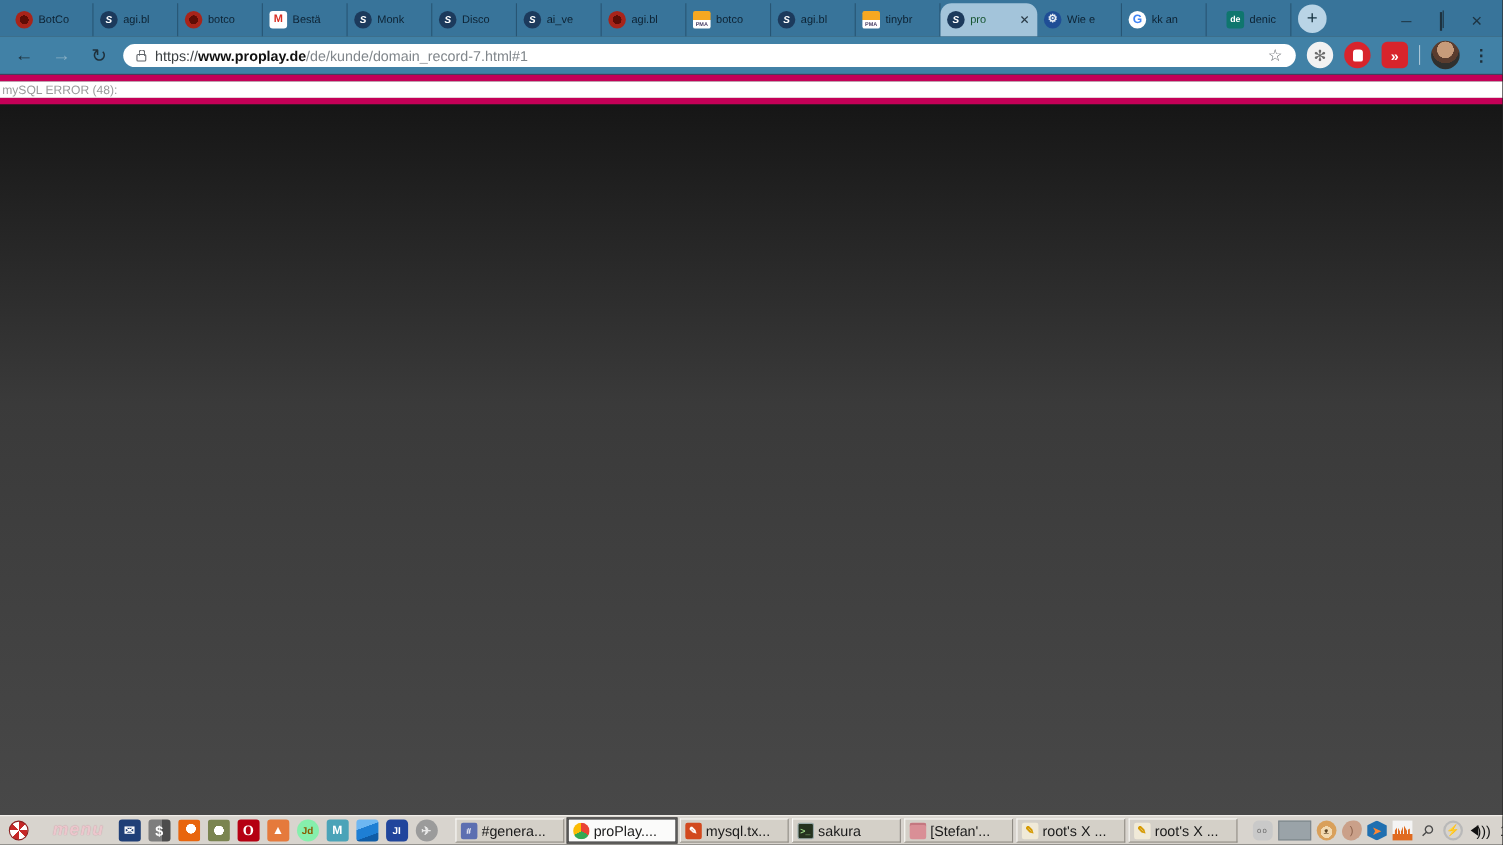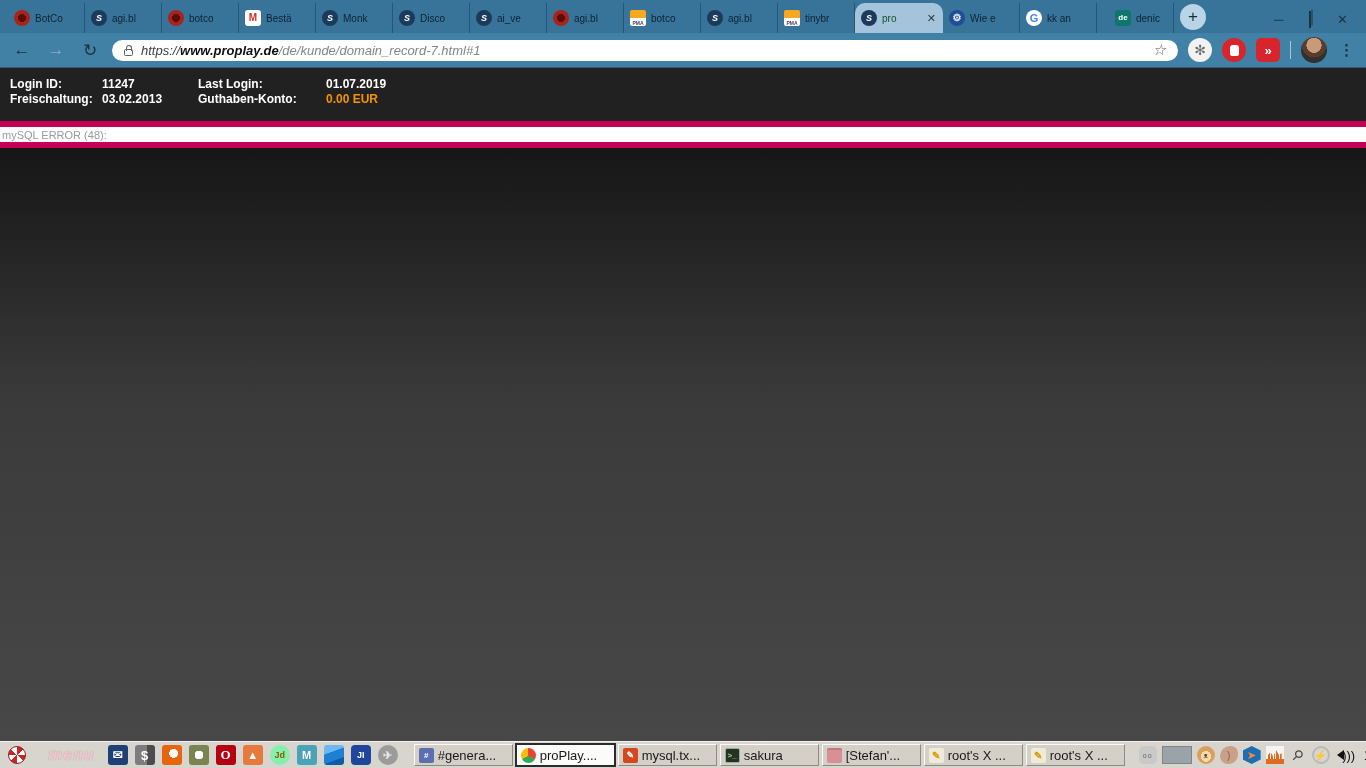--- a/index.html
+++ b/index.html
@@ -30,21 +30,21 @@
             display:flex; align-items:center; justify-content:center; margin:0 0 3px 6px; cursor:pointer; }
   .win-controls { margin-left:auto; display:flex; align-items:center; gap:26px; padding:0 18px 6px 0; }
   .win-controls span { color:#1d3240; font-size:13px; cursor:pointer; }
   .restore-box { width:10px; height:10px; border:1.5px solid #1d3240; box-shadow:2px -2px 0 -0.5px #1d3240; }
 
   .toolbar { height:35px; background:#4181a6; display:flex; align-items:center; gap:10px; padding:0 10px;
              border-bottom:1px solid rgba(0,0,0,.3); flex:none; }
   .navbtn { font-size:17px; color:#1e2f3a; width:24px; text-align:center; cursor:pointer; }
   .navbtn.disabled { color:#87aec4; }
   .omnibox { flex:1; height:21px; background:#fff; border-radius:14px; display:flex; align-items:center;
-             gap:8px; padding:0 12px;font-style:italic; }
+             gap:8px; padding:0 12px; }
   .lock { width:9px; height:7px; border:1.5px solid #5f6368; border-radius:1.5px; position:relative; margin-top:4px; }
   .lock::before { content:""; position:absolute; top:-5px; left:0.5px; width:4px; height:5px;
                   border:1.5px solid #5f6368; border-bottom:none; border-radius:4px 4px 0 0; }
   .url { font-size:13px; white-space:nowrap; overflow:hidden; flex:1; }
   .url .scheme { color:#3c4043; }
   .url .host { color:#111; font-weight:bold; }
   .url .path { color:#80868b; }
   .star { font-size:15px; color:#5f6368; cursor:pointer; }
   .ext { width:24px; height:24px; border-radius:50%; display:flex; align-items:center; justify-content:center;
          flex:none; cursor:pointer; }
@@ -218,30 +218,20 @@
   <span class="ext i-stophand-ext-icon">
       <span class="palm"></span>
     </span>
   <span class="ext i-ffward-ext-icon">»</span>
   <span class="tb-divider"></span>
   <span class="avatar"></span>
   <span class="dots">⋮</span>
 </div>
 
 <div class="page">
-  <div class="acct">
-    <span>Login ID:</span>
-    <span>11247</span>
-    <span>Last Login:</span>
-    <span>01.07.2019</span>
-    <span>Freischaltung:</span>
-    <span>03.02.2013</span>
-    <span>Guthaben-Konto:</span>
-    <span class="v-orange">0.00 EUR</span>
-  </div>
   <div class="stripe"></div>
   <div class="errband">
     <span>mySQL ERROR (48):</span>
   </div>
   <div class="stripe"></div>
   <div class="content"></div>
 </div>
 
 <div class="taskbar">
   <div class="menu-btn">

